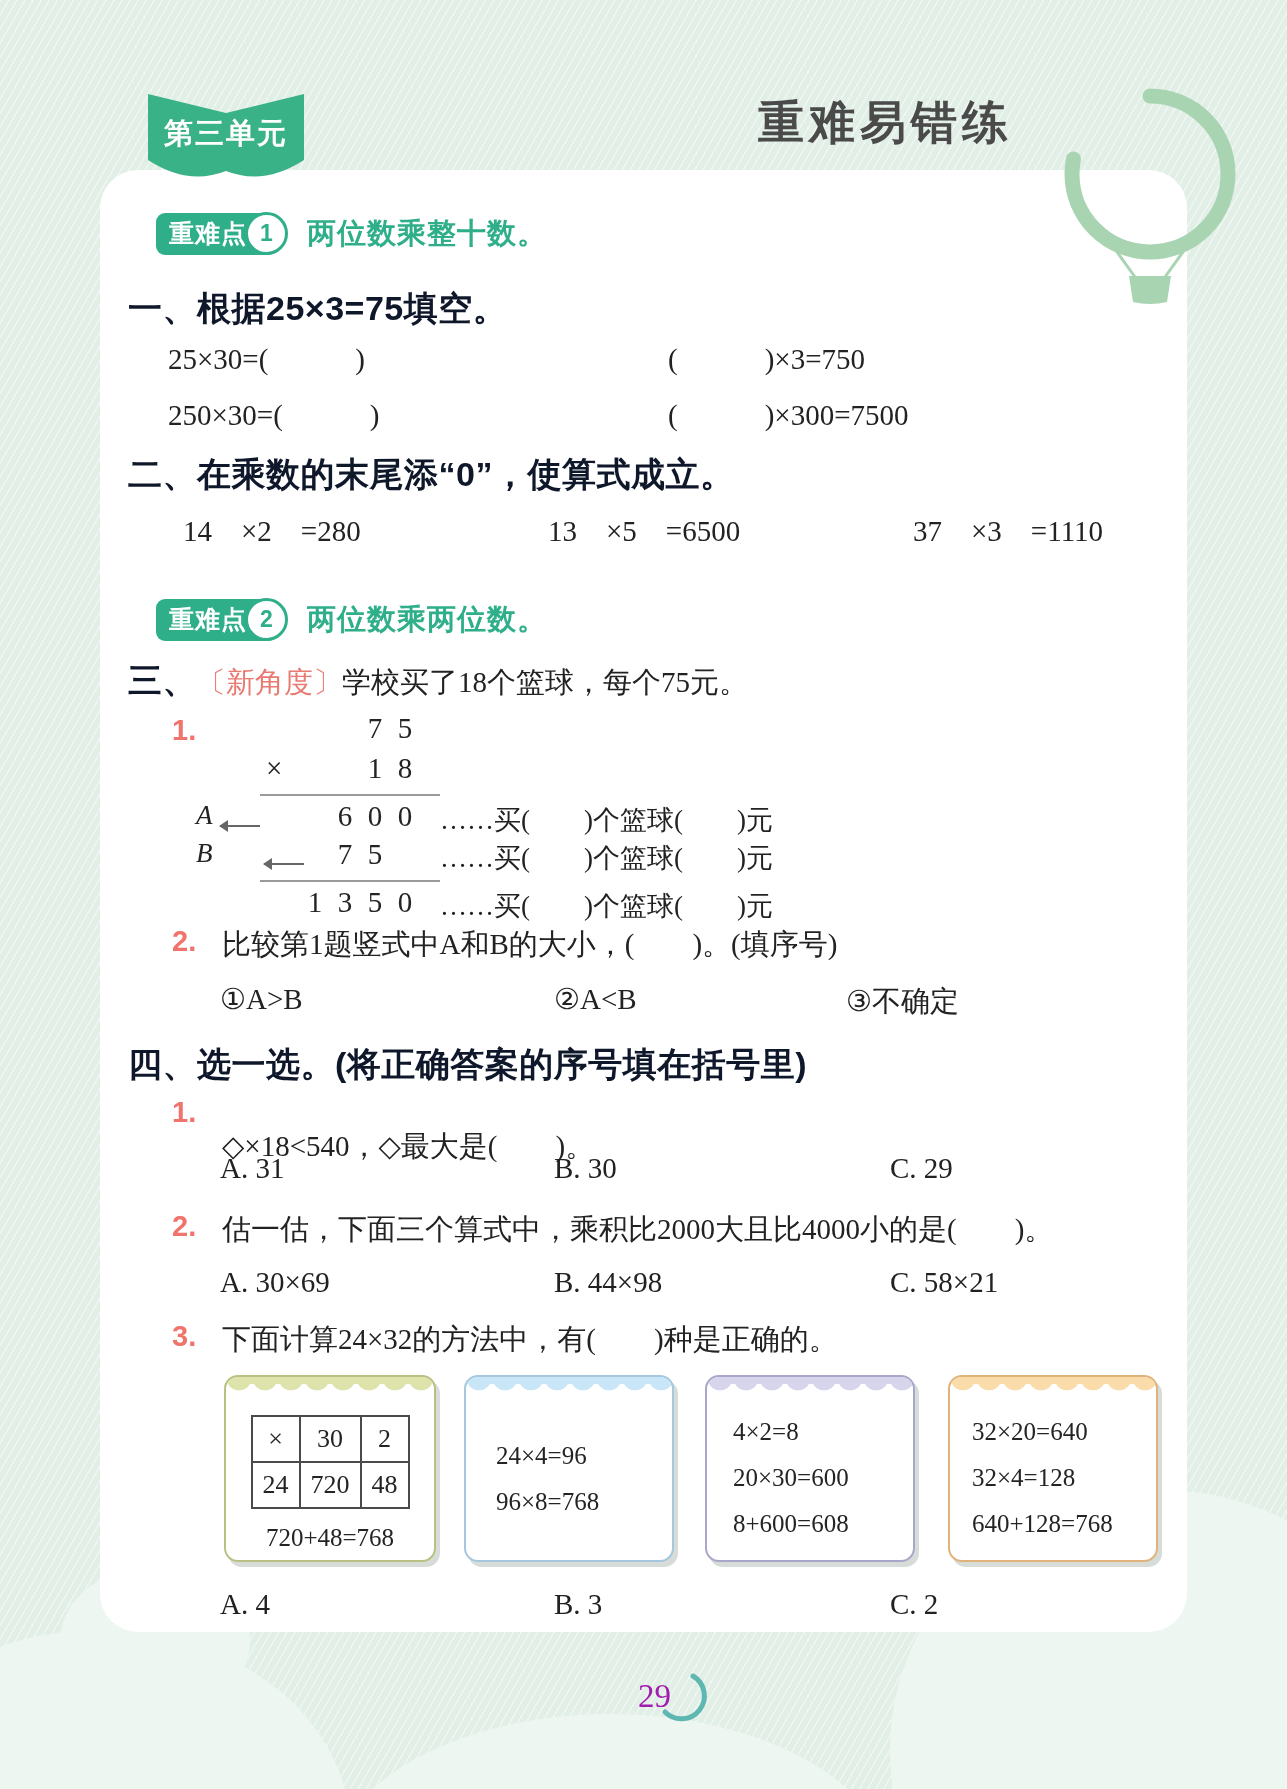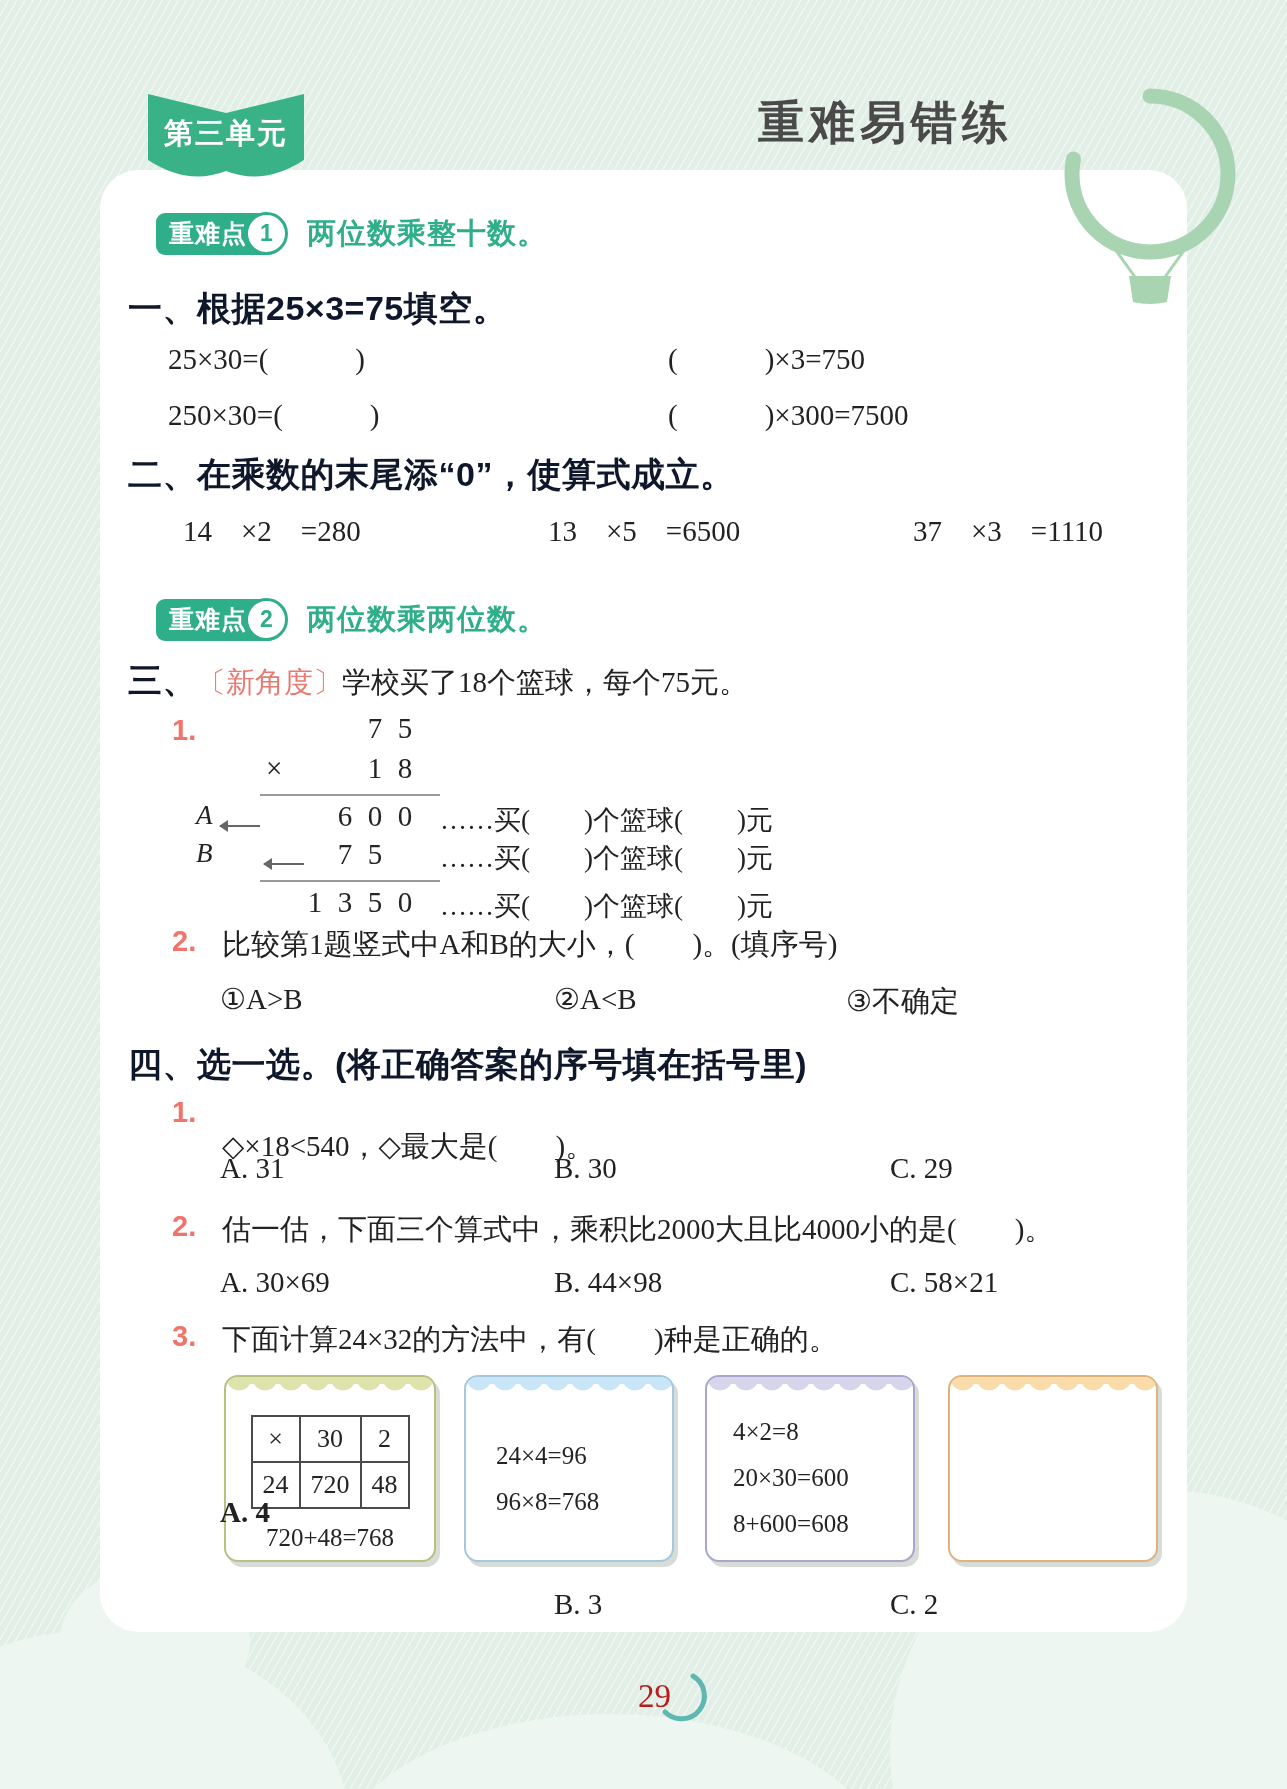--- a/index.html
+++ b/index.html
@@ -50,21 +50,21 @@
   .mcard.g{--bc:#b9c182;--sc:#dde3ab;}
   .mcard.b{--bc:#a5c8de;--sc:#c9e6f8;}
   .mcard.p{--bc:#a8a7cb;--sc:#d7d5ec;}
   .mcard.o{--bc:#dfb379;--sc:#fadcab;}
   .mtab{border-collapse:collapse;margin:38px auto 0 auto;}
   .mtab td{border:2px solid #4a4a4a;height:44px;text-align:center;
         font-family:"Liberation Serif","DejaVu Sans",serif;font-size:26px;padding:0 10px;}
   .mfoot{position:absolute;bottom:8px;left:0;width:100%;text-align:center;
         font-family:"Liberation Serif","DejaVu Sans",serif;font-size:25px;}
   .mlines{font-family:"Liberation Serif","DejaVu Sans",serif;font-size:25px;line-height:46px;}
-  .pageno{font-family:"Liberation Serif","DejaVu Sans",serif;font-size:33px;color:#b91c1c;}
+  .pageno{font-family:"Liberation Serif","DejaVu Sans",serif;font-size:33px;color:#a21caf;}
 </style>
 </head>
 <body>
 
 
 
 
 <div class="cloud" style="left:-150px;top:1630px;width:500px;height:400px;"></div>
 <div class="cloud" style="left:60px;top:1566px;width:190px;height:150px;"></div>
 <div class="cloud" style="left:330px;top:1714px;width:560px;height:320px;"></div>
@@ -220,24 +220,29 @@
   <div class="scal"></div>
   <div class="mlines" style="padding:32px 0 0 26px;">
     <div>4×2=8</div>
     <div>20×30=600</div>
     <div>8+600=608</div>
   </div>
 </div>
 
 <div class="mcard o" style="left:948px;width:206px;">
   <div class="scal"></div>
-</div>
-
-
-<span class="abs t" style="left:220px;top:1496px;font-weight:bold;">A. 4</span>
+  <div class="mlines" style="padding:32px 0 0 22px;">
+    <div>32×20=640</div>
+    <div>32×4=128</div>
+    <div>640+128=768</div>
+  </div>
+</div>
+
+
+<span class="abs t" style="left:220px;top:1588px;">A. 4</span>
 <span class="abs t" style="left:554px;top:1588px;">B. 3</span>
 <span class="abs t" style="left:890px;top:1588px;">C. 2</span>
 
 
 <div class="abs" style="left:638px;top:1678px;z-index:3;">
   <svg style="position:absolute;left:16px;top:-10px;" width="60" height="60" viewBox="0 0 60 60">
     <path d="M39 8 A23 23 0 1 1 11 44" fill="none" stroke="#5fb7b1" stroke-width="5" stroke-linecap="round"></path>
   </svg>
   <span class="pageno" style="position:relative;">29</span>
 </div>

